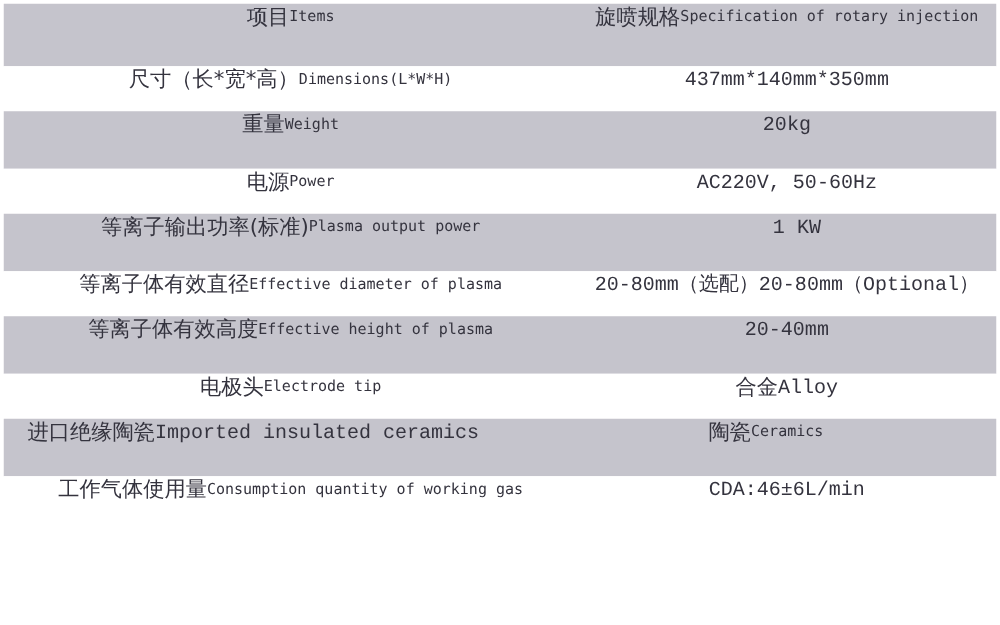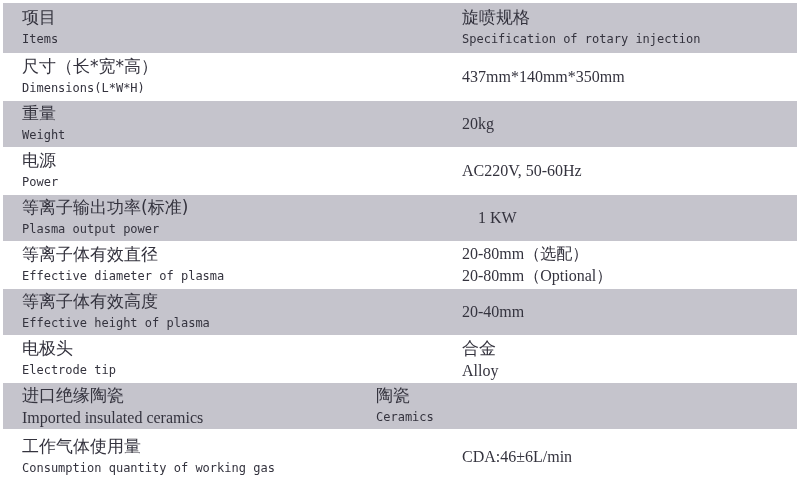--- a/index.html
+++ b/index.html
@@ -14,36 +14,35 @@
     color: #34333e;
     font-family: "DejaVu Sans", sans-serif;
   }
   .spec-table {
     padding: 3px 3px 0 3px;
     box-sizing: border-box;
     width: 800px;
   }
   .row {
     display: flex;
-    height: 48px;
+    height: 36px;
     background: #ffffff;
   }
   .row.shaded {
     background: #c5c4cc;
     height: 46px;
   }
   .row.header {
     height: 50px;
   }
   .row.last {
     height: 56px;
   }
   .cell {
     display: flex;
-    flex-direction: column;
     justify-content: center;
     box-sizing: border-box;
   }
   .cell.left {
     flex: 0 0 440px;
     padding-left: 19px;
   }
   .cell.right {
     flex: 1 1 auto;
     padding-left: 19px;
@@ -56,21 +55,21 @@
   }
   .en {
     font-size: 12px;
     line-height: 21px;
     font-family: "DejaVu Sans Mono", "Liberation Mono", monospace;
     white-space: pre;
   }
   .val {
     font-size: 16px;
     line-height: 22px;
-    font-family: Liberation Serif, serif;
+    font-family: Liberation Mono, monospace;
     white-space: pre;
   }
   .val.indent {
     padding-left: 16px;
   }
   .val:empty, .cn:empty, .en:empty {
     display: none;
   }
 </style>
 </head>

